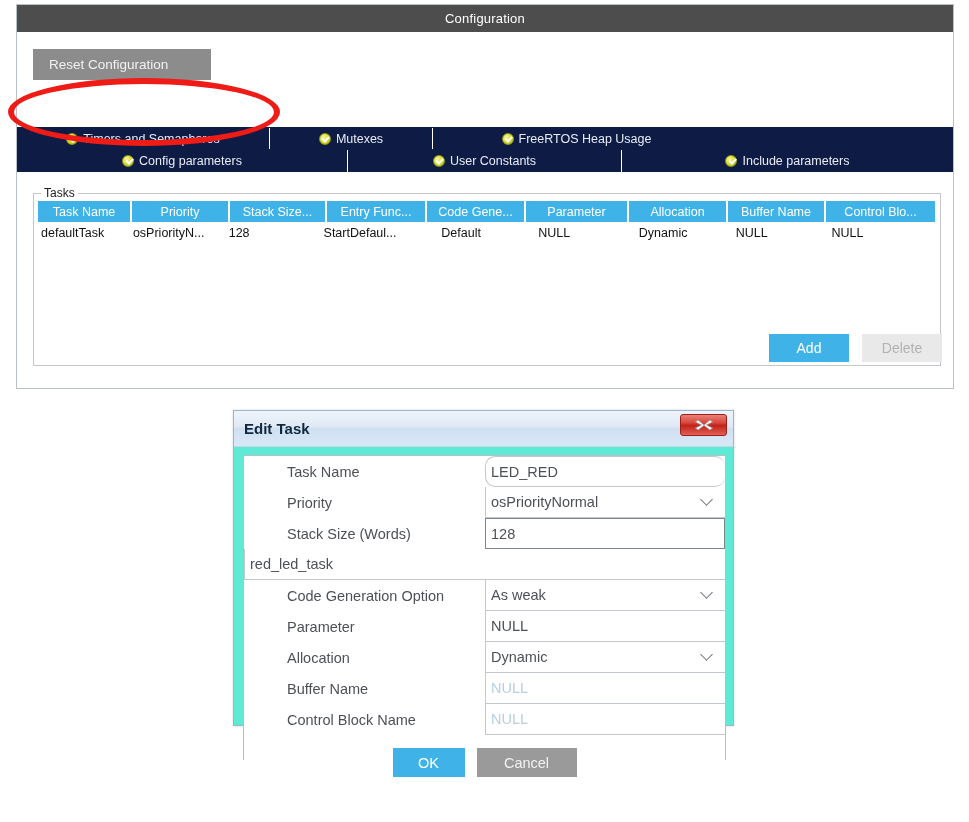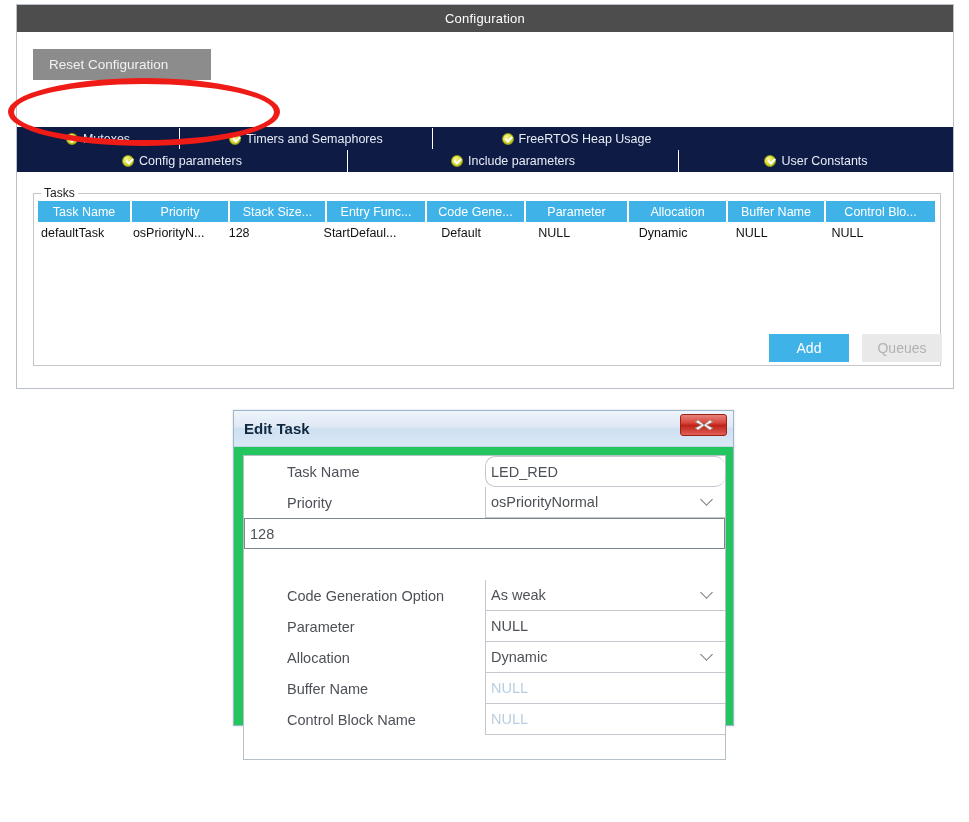--- a/index.html
+++ b/index.html
@@ -144,21 +144,21 @@
     border: 6px solid #ee1b17;
     border-radius: 50%;
     pointer-events: none;
     z-index: 40;
   }
 
   
   .dialog {
     position: absolute; left: 233px; top: 410px;
     width: 501px; height: 316px;
-    background: #22c55e;
+    background: #5eead4;
     border: 1px solid #9cb6cf;
     box-shadow: 0 0 2px rgba(0,0,0,.18);
   }
   .dlg-titlebar {
     height: 36px;
     background: linear-gradient(to bottom, #eef4fb 0%, #dfe9f5 45%, #cfe0f1 50%, #d9e8f7 100%);
     display: flex; align-items: center;
     padding-left: 10px;
     position: relative;
     border-bottom: 1px solid #c5d6e6;
@@ -251,46 +251,46 @@
 
     <div class="config-titlebar">
       <span>Configuration</span>
     </div>
 
     <div class="config-body">
 
       <button class="reset-btn">Reset Configuration</button>
 
       <div class="tabbar row1" id="tabbar-row1">
+          <div class="tab" style="width: 253px;">
+            <span class="tab-icon"></span>
+            <span>Timers and Semaphores</span>
+          </div>
           <div class="tab" style="width: 163px;">
             <span class="tab-icon"></span>
             <span>Mutexes</span>
-          </div>
-          <div class="tab" style="width: 253px;">
-            <span class="tab-icon"></span>
-            <span>Timers and Semaphores</span>
           </div>
           <div class="tab" style="width: 287px;">
             <span class="tab-icon"></span>
             <span>FreeRTOS Heap Usage</span>
           </div>
         </div>
 
       <div class="tabbar row2" id="tabbar-row2">
           <div class="tab" style="width: 331px;">
             <span class="tab-icon"></span>
             <span>Config parameters</span>
           </div>
+          <div class="tab" style="width: 274px;">
+            <span class="tab-icon"></span>
+            <span>User Constants</span>
+          </div>
           <div class="tab" style="width: 331px;">
             <span class="tab-icon"></span>
             <span>Include parameters</span>
-          </div>
-          <div class="tab" style="width: 274px;">
-            <span class="tab-icon"></span>
-            <span>User Constants</span>
           </div>
         </div>
 
       <div class="groupbox" id="tasks-group">
         <span class="gb-label">Tasks</span>
         <div class="grid">
           <div class="grid-head" id="tasks-head">
               <div class="cell" style="width: 94px;">Task Name</div>
               <div class="cell" style="width: 98px;">Priority</div>
               <div class="cell" style="width: 97px;">Stack Size...</div>
@@ -312,21 +312,21 @@
                 <div class="cell" style="width: 99px;">Dynamic</div>
                 <div class="cell" style="width: 98px;">NULL</div>
                 <div class="cell" style="width: 109px;">NULL</div>
               </div>
             </div>
           <div class="grid-blank"></div>
         </div>
       </div>
 
       <button class="btn-add">Add</button>
-      <button class="btn-delete">Queues</button>
+      <button class="btn-delete">Delete</button>
 
     </div>
   </div>
 
   <div class="annot-ellipse"></div>
 
   <div class="dialog">
 
     <div class="dlg-titlebar">
       <span class="dlg-title">Edit Task</span>
@@ -346,25 +346,29 @@
             </div>
           </div>
           <div class="frow">
             <div class="flabel">Priority</div>
             <div class="fctrl select">
               <span>osPriorityNormal</span>
               <span class="chev"></span>
             </div>
           </div>
           <div class="frow">
+            <div class="flabel">Stack Size (Words)</div>
             <div class="fctrl focused">
               <span>128</span>
             </div>
           </div>
           <div class="frow">
+            <div class="fctrl">
+              <span>red_led_task</span>
+            </div>
           </div>
           <div class="frow">
             <div class="flabel">Code Generation Option</div>
             <div class="fctrl select">
               <span>As weak</span>
               <span class="chev"></span>
             </div>
           </div>
           <div class="frow">
             <div class="flabel">Parameter</div>
@@ -385,17 +389,21 @@
               <span>NULL</span>
             </div>
           </div>
           <div class="frow">
             <div class="flabel">Control Block Name</div>
             <div class="fctrl disabled">
               <span>NULL</span>
             </div>
           </div>
         </div>
+      <div class="dlg-buttons">
+        <button class="btn-ok">OK</button>
+        <button class="btn-cancel">Cancel</button>
+      </div>
     </div>
 
   </div>
 
 </div>
 
 </body></html>

